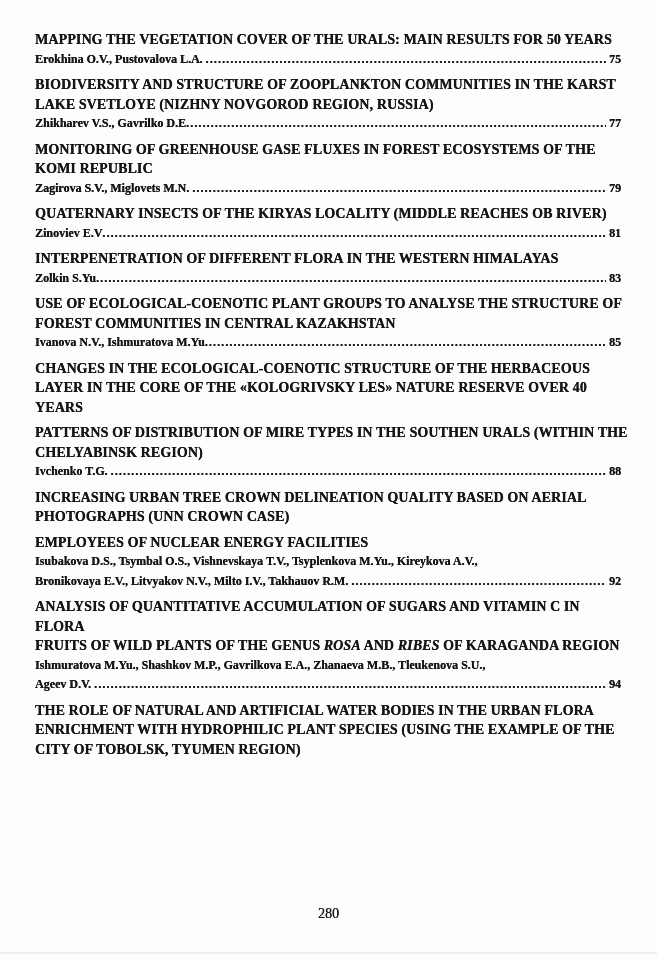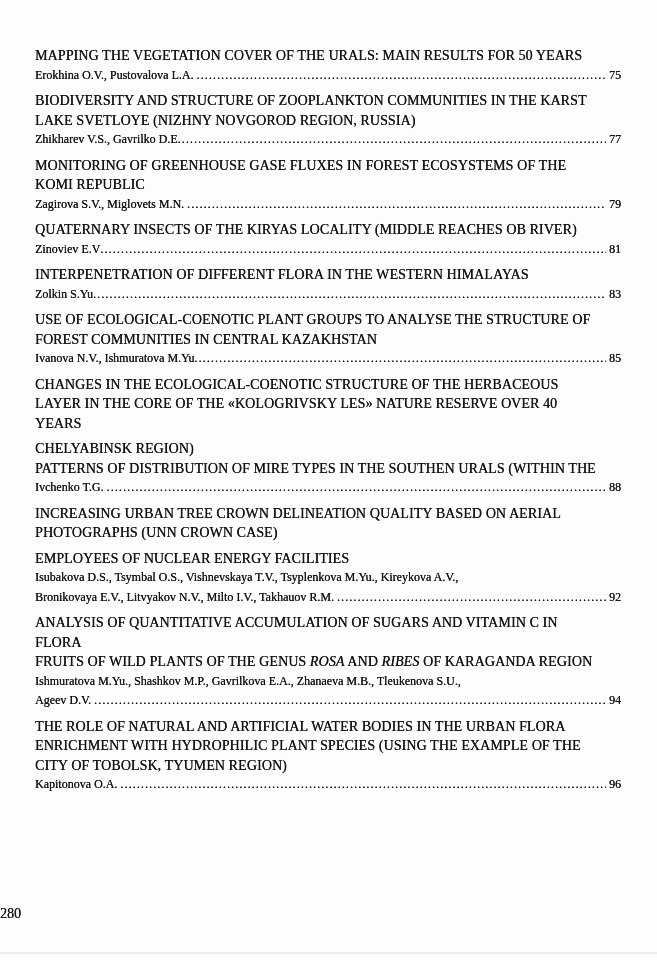--- a/index.html
+++ b/index.html
@@ -12,22 +12,23 @@
     background: #fdfdfc;
     position: relative;
     overflow: hidden;
     font-family: "Liberation Serif", "DejaVu Serif", serif;
     color: #161616;
     -webkit-font-smoothing: antialiased;
   }
   .content {
     position: absolute;
     left: 35px;
-    top: 46px;
+    top: 30px;
     width: 586px;
+    font-weight: bold;
   }
   .entry {
     margin-bottom: 6px;
   }
   .title-line {
     font-size: 14px;
     line-height: 19.5px;
     white-space: pre;
     letter-spacing: 0.1px;
     text-shadow: 0.25px 0 0 currentColor; 
@@ -60,20 +61,21 @@
   }
   .pg {
     flex: 0 0 auto;
     padding-left: 3px;
   }
   .footer {
     position: absolute;
     top: 906px;
     left: 0;
     right: 0;
+    text-align: center;
     font-size: 14px;
     text-shadow: 0.2px 0 0 currentColor;
   }
   .scan-edge {
     position: absolute;
     left: 0;
     right: 0;
     top: 952px;
     height: 2px;
     background: #ededeb;
@@ -134,22 +136,22 @@
           <span class="dots"></span>
           <span class="pg">85</span>
         </div>
       </div>
       <div class="entry">
         <div class="title-line"><span>CHANGES IN THE ECOLOGICAL-COENOTIC STRUCTURE OF THE HERBACEOUS</span></div>
         <div class="title-line"><span>LAYER IN THE CORE OF THE «KOLOGRIVSKY LES» NATURE RESERVE OVER 40</span></div>
         <div class="title-line"><span>YEARS</span></div>
       </div>
       <div class="entry">
+        <div class="title-line"><span>PATTERNS OF DISTRIBUTION OF MIRE TYPES IN THE SOUTHEN URALS (WITHIN THE</span></div>
         <div class="title-line"><span>CHELYABINSK REGION)</span></div>
-        <div class="title-line"><span>PATTERNS OF DISTRIBUTION OF MIRE TYPES IN THE SOUTHEN URALS (WITHIN THE</span></div>
         <div class="author-line with-leader">
           <span class="authors">Ivchenko T.G. </span>
           <span class="dots"></span>
           <span class="pg">88</span>
         </div>
       </div>
       <div class="entry">
         <div class="title-line"><span>INCREASING URBAN TREE CROWN DELINEATION QUALITY BASED ON AERIAL</span></div>
         <div class="title-line"><span>PHOTOGRAPHS (UNN CROWN CASE)</span></div>
       </div>
@@ -170,23 +172,18 @@
         <div class="author-line with-leader">
           <span class="authors">Ageev D.V. </span>
           <span class="dots"></span>
           <span class="pg">94</span>
         </div>
       </div>
       <div class="entry">
         <div class="title-line"><span>THE ROLE OF NATURAL AND ARTIFICIAL WATER BODIES IN THE URBAN FLORA</span></div>
         <div class="title-line"><span>ENRICHMENT WITH HYDROPHILIC PLANT SPECIES (USING THE EXAMPLE OF THE</span></div>
         <div class="title-line"><span>CITY OF TOBOLSK, TYUMEN REGION)</span></div>
-        <div class="author-line with-leader">
-          <span class="authors">Kapitonova O.A. </span>
-          <span class="dots"></span>
-          <span class="pg">96</span>
-        </div>
       </div>
     </section>
 </main>
 
 <div class="footer">280</div>
 <div class="scan-edge"></div>
 
 </body></html>

